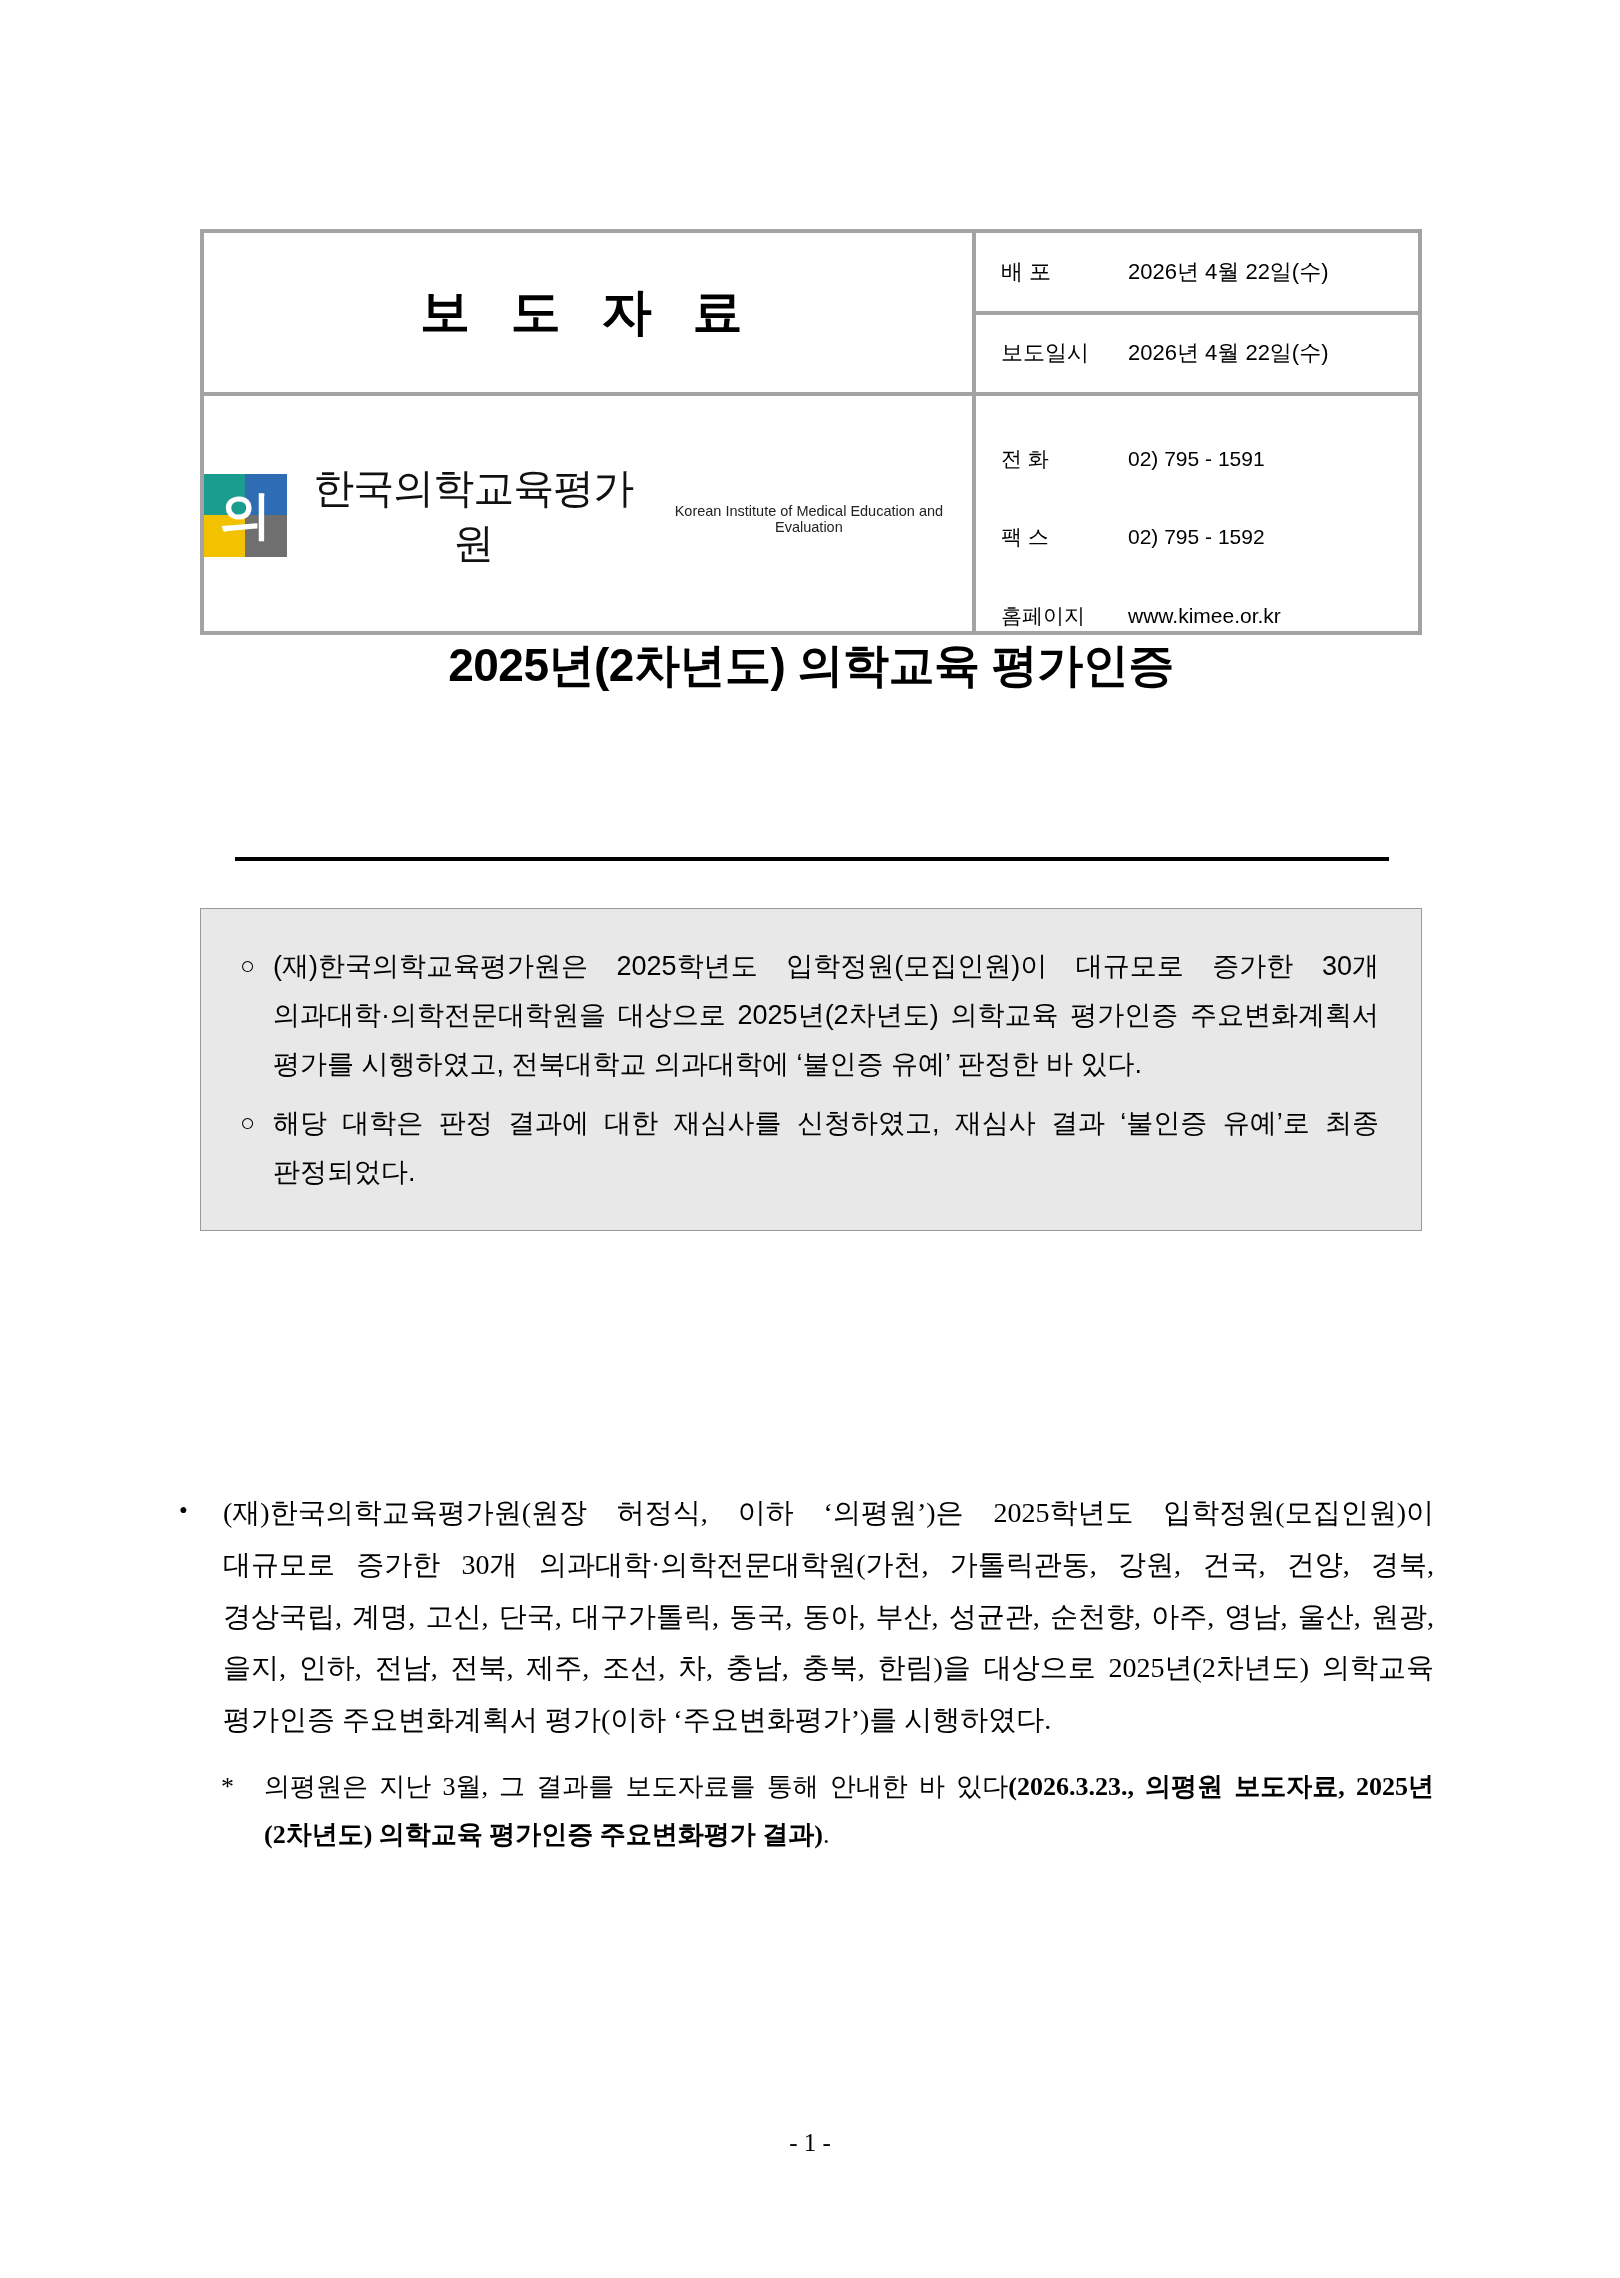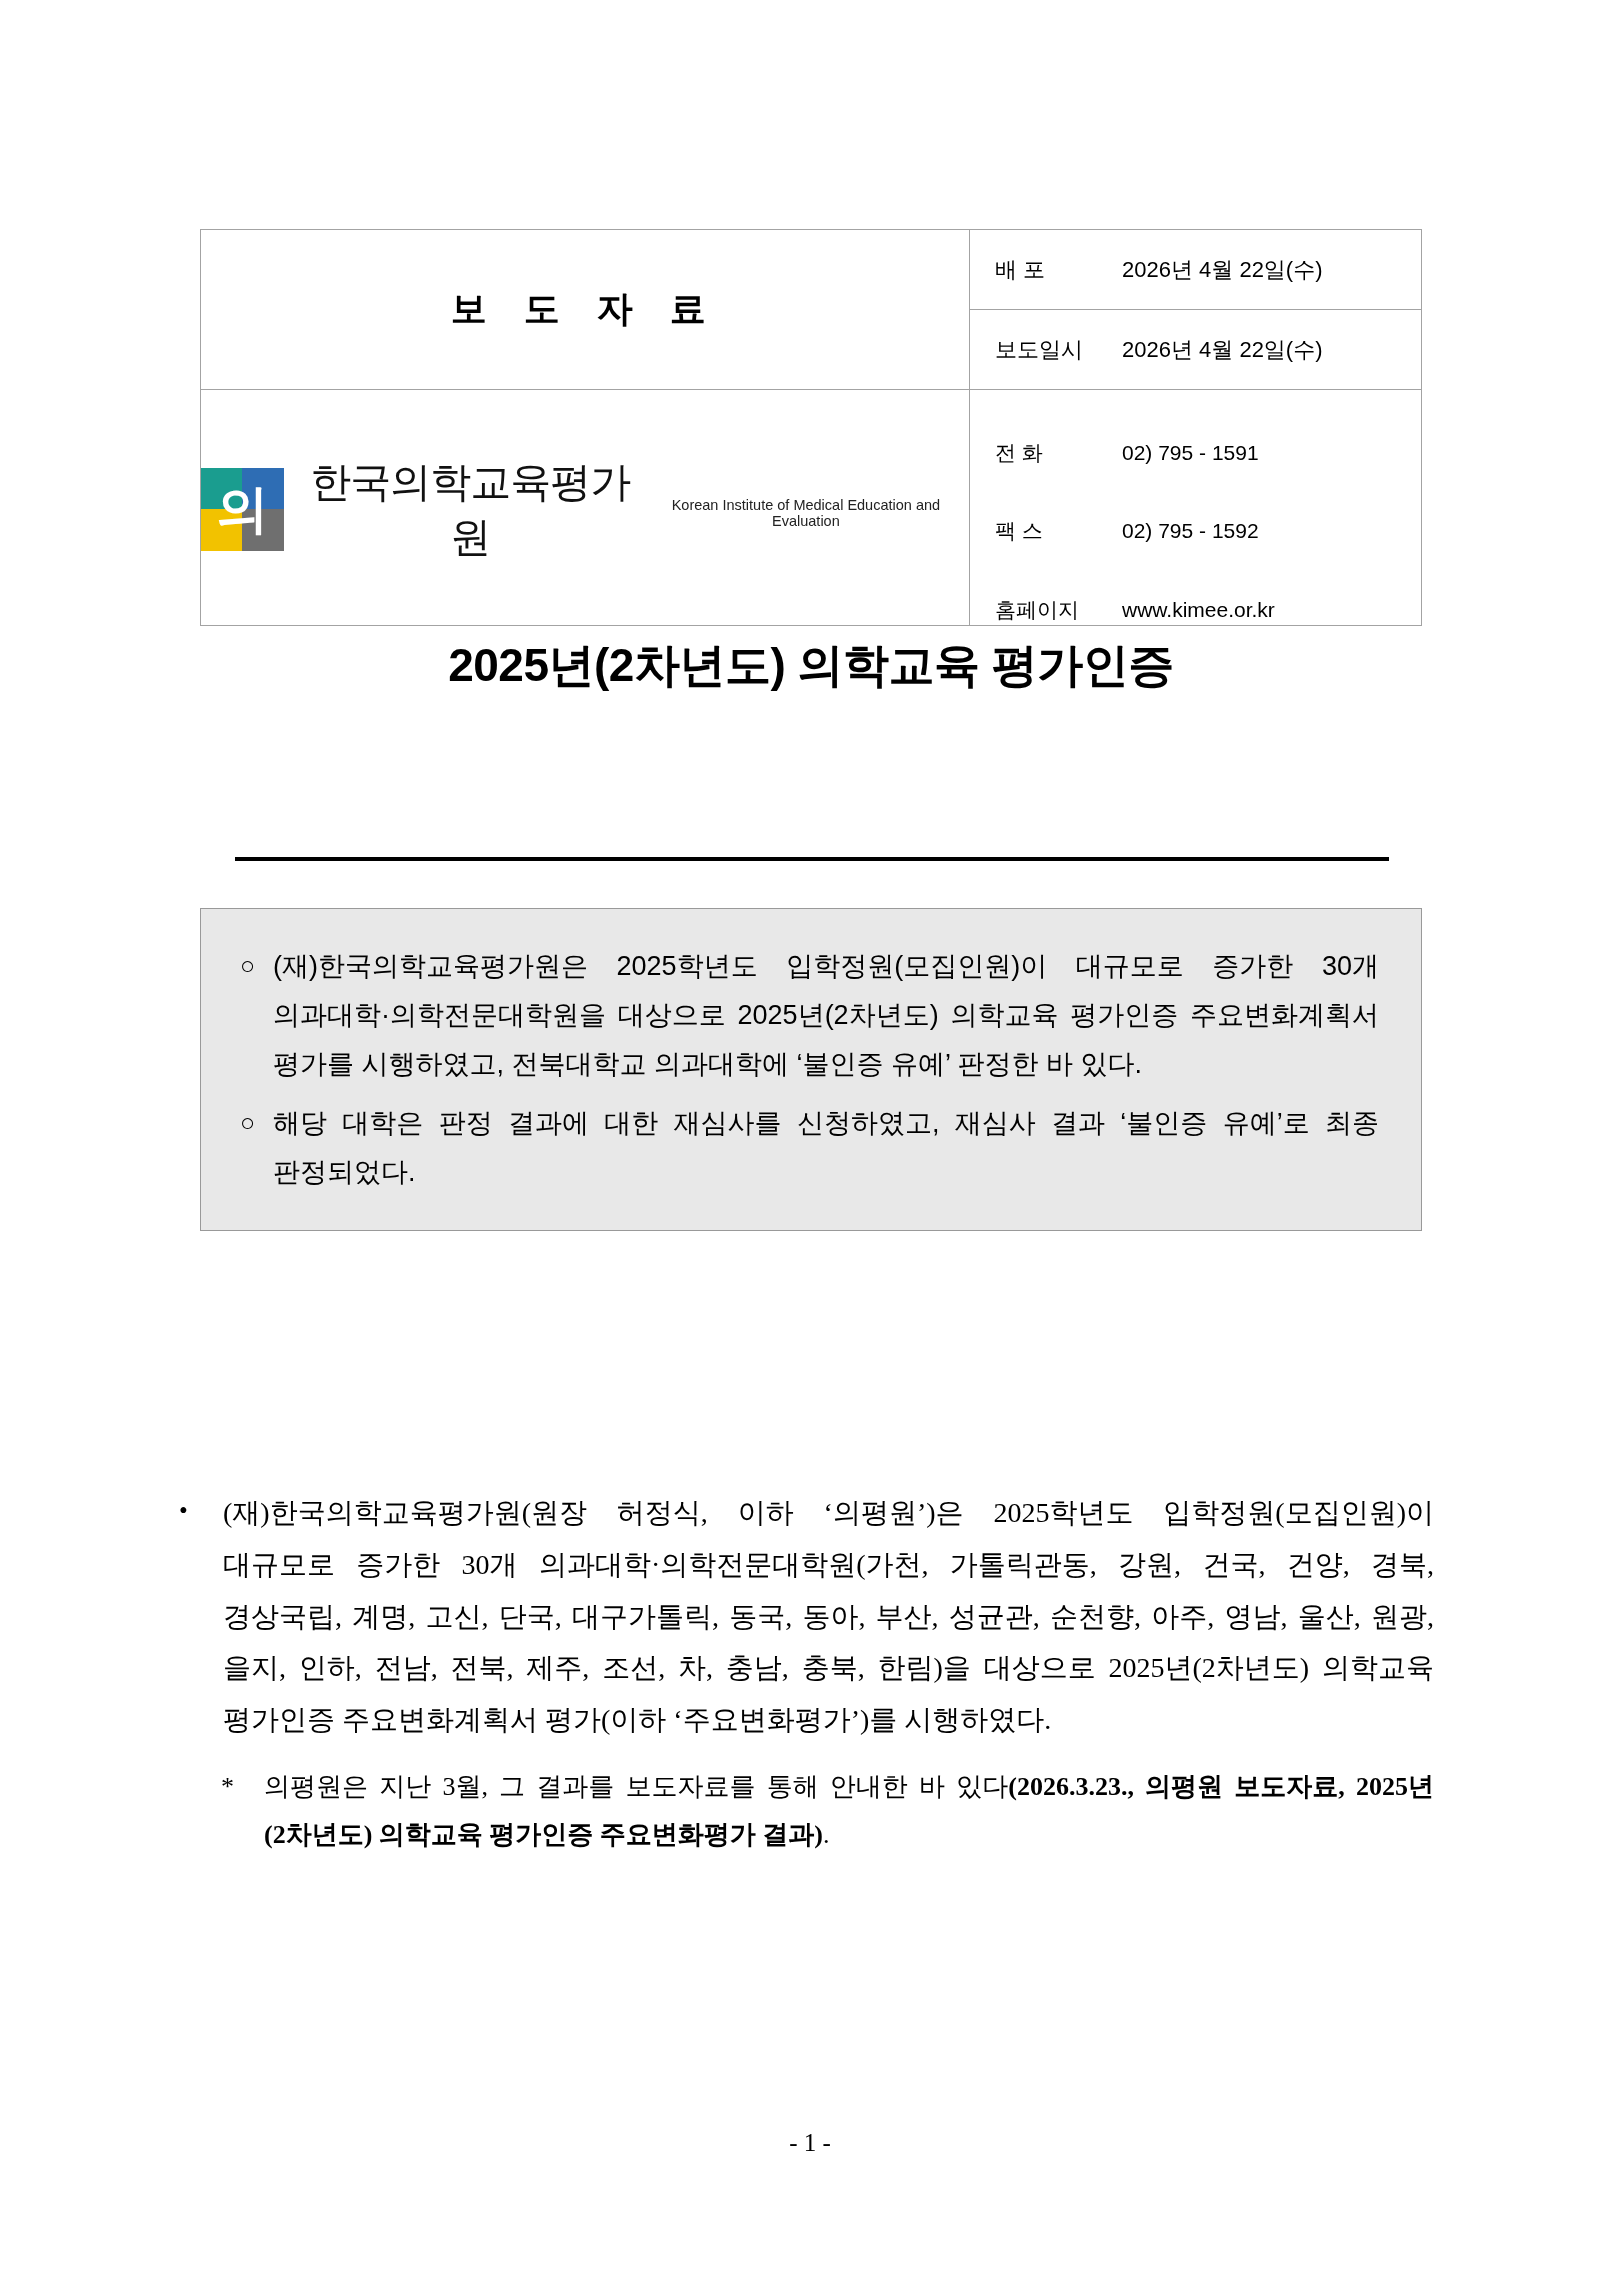--- a/index.html
+++ b/index.html
@@ -27,31 +27,31 @@
   .header-table {
     position: absolute;
     left: 200px;
     top: 229px;
     width: 1222px;
     border: 1.9px solid #000;
     border-collapse: collapse;
     table-layout: fixed;
   }
   .header-table td {
-    border: 1px solid #a3a3a3;
+    border: 4px solid #a3a3a3;
     vertical-align: middle;
     padding: 0;
   }
   .cell-title {
     width: 768px;
     height: 159px;
     text-align: center;
   }
   .doc-title {
-    font-size: 36px;
+    font-size: 50px;
     font-weight: bold;
     letter-spacing: 13.5px;
     font-family: "Liberation Sans", sans-serif;
   }
   .cell-meta {
     height: 59px;
     padding-left: 25px !important;
     font-size: 22px;
     white-space: nowrap;
   }

